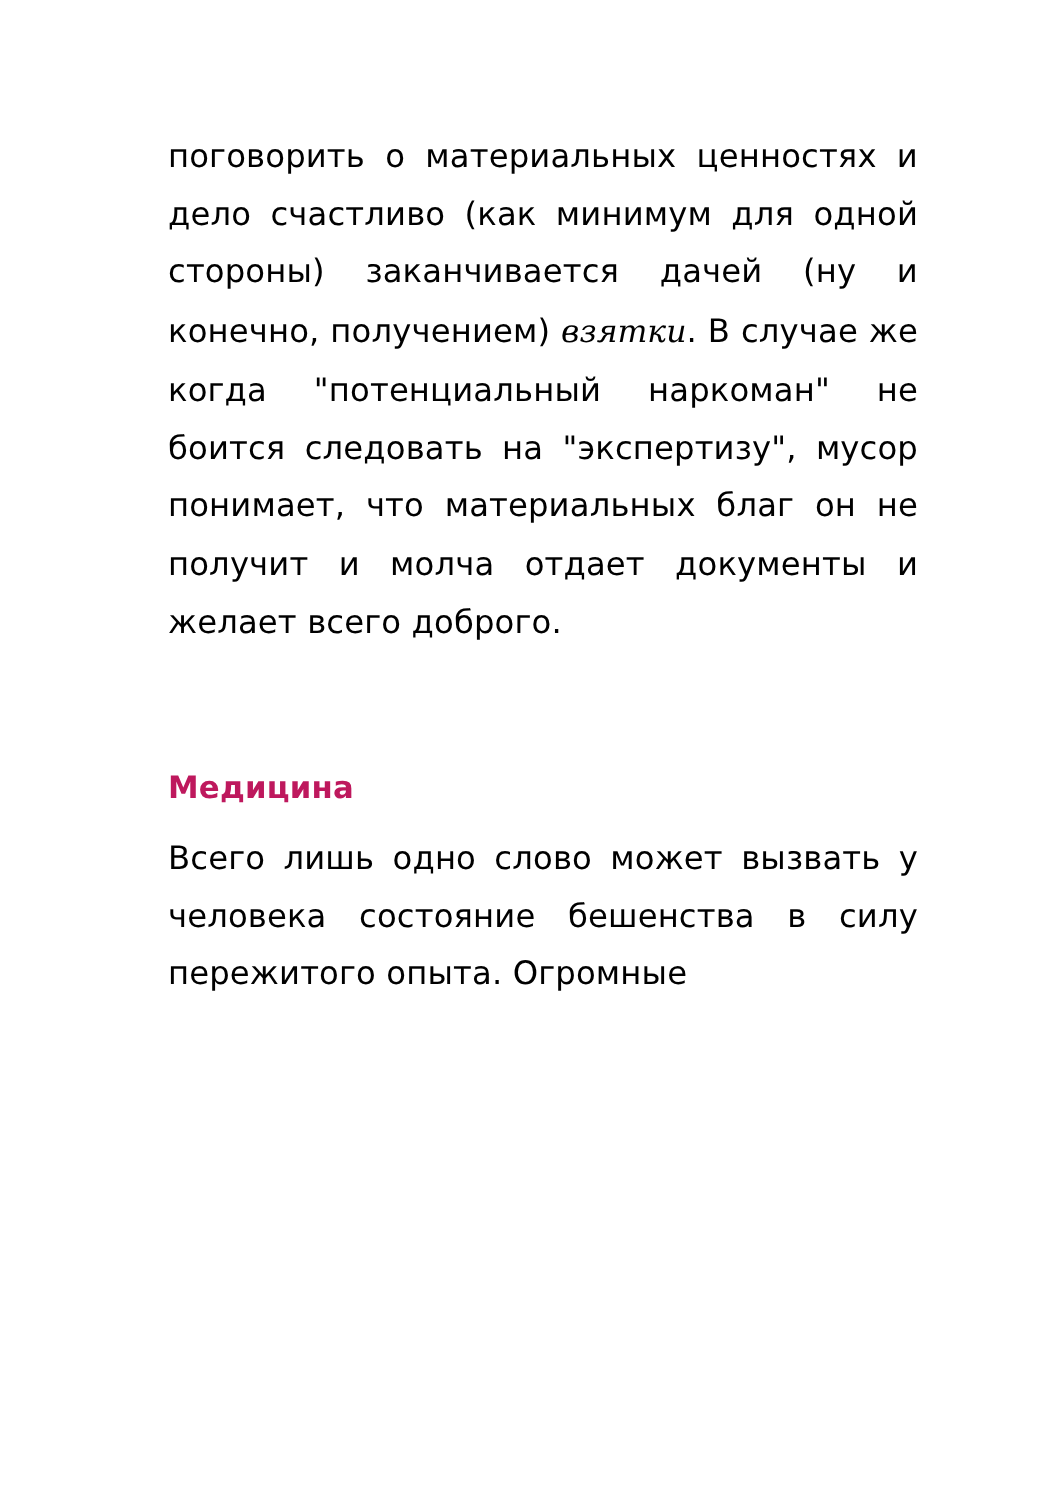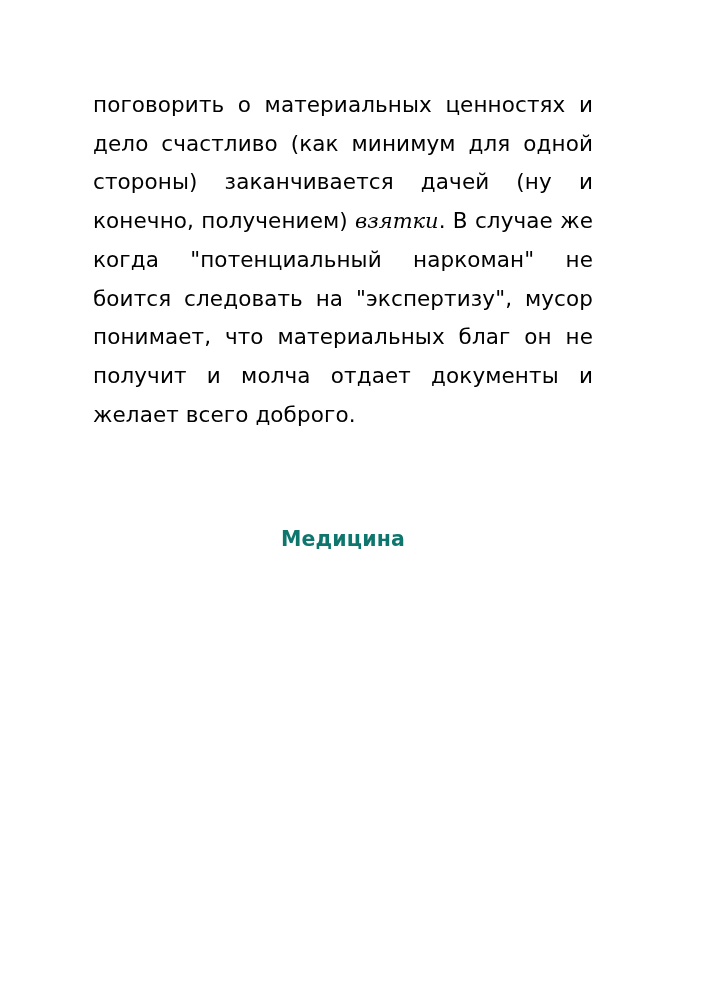--- a/index.html
+++ b/index.html
@@ -21,21 +21,21 @@
   .page {
     position: relative;
     width: 706px;
     height: 1000px;
     background: #ffffff;
     box-sizing: border-box;
   }
 
   .content {
     position: absolute;
-    left: 93px;
+    left: 112px;
     top: 86px;
     width: 500px;
   }
 
   p.body-par {
     margin: 0;
     padding: 0;
     font-size: 21.5px;
     line-height: 38.7px;
     text-align: justify;
@@ -50,27 +50,27 @@
 
   .par-gap {
     height: 11px;
   }
 
   .heading-gap {
     height: 60px;
   }
 
   h3.section-heading {
-    margin: 15px;
+    margin: 0;
     padding: 0;
     font-size: 20.5px;
     line-height: 38.7px;
     font-weight: 700;
-    text-align: center;
-    color: #0f766e;
+    text-align: left;
+    color: #be185d;
     letter-spacing: 0.15px;
   }
 
   .heading-after-gap {
     height: 9px;
   }
 
   .emph-italic {
     font-family: "DejaVu Serif", "Liberation Serif", serif;
     font-style: italic;
@@ -89,16 +89,17 @@
 
     <div class="par-gap"></div>
 
 
     <div class="heading-gap"></div>
 
     <h3 class="section-heading">Медицина</h3>
 
     <div class="heading-after-gap"></div>
 
+    <p class="body-par">Всего лишь одно слово может вызвать у человека состояние бешенства в силу пережитого опыта. Огромные</p>
 
   </div>
 
 </div>
 
 </body></html>

